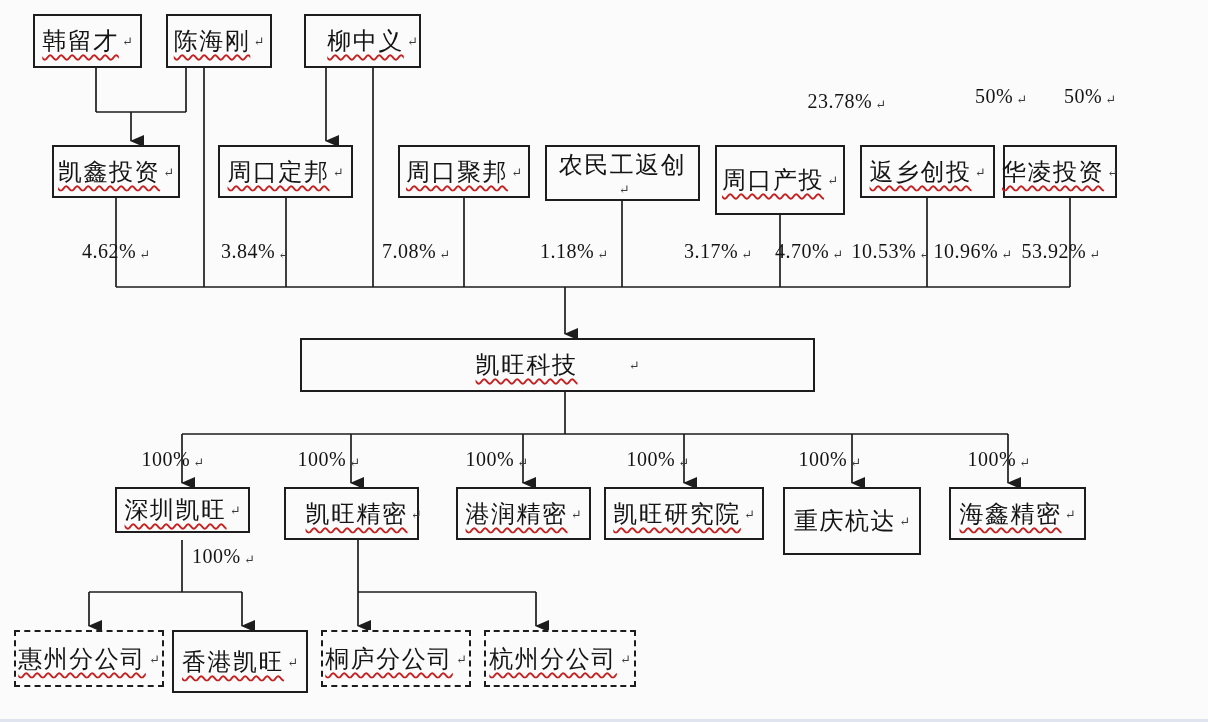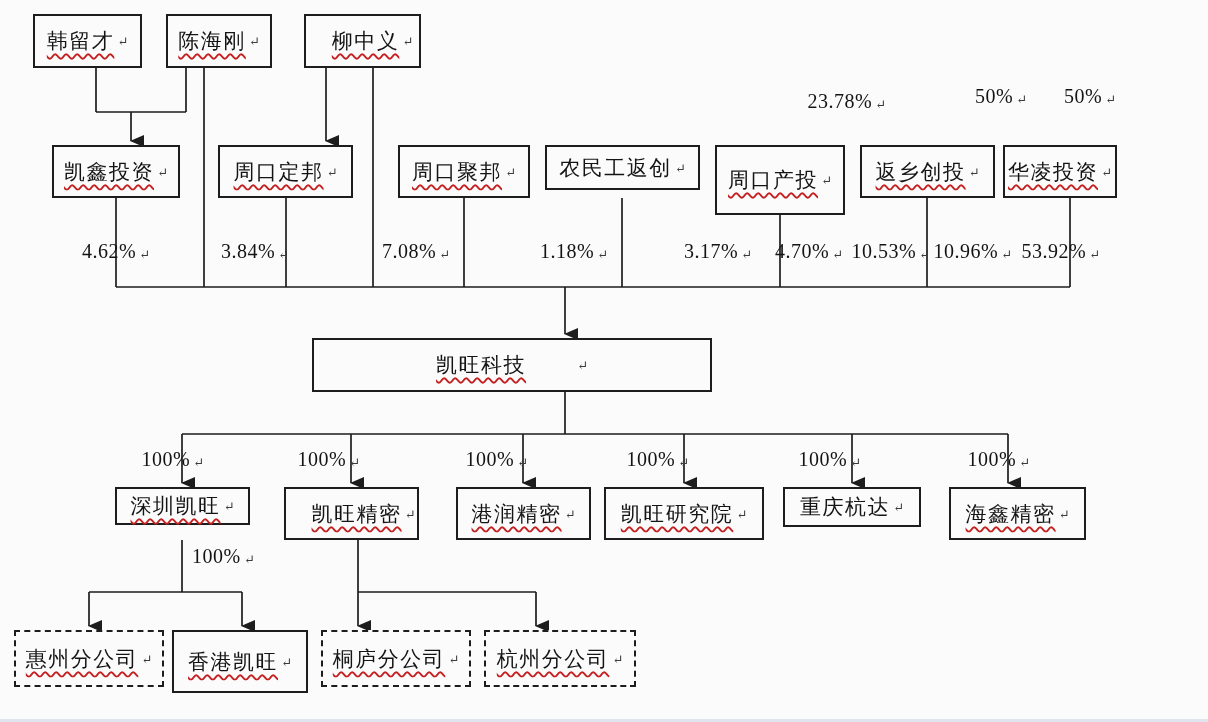--- a/index.html
+++ b/index.html
@@ -9,21 +9,21 @@
     background:#fcfbfb;border-bottom:3px solid #dfe4ef;box-sizing:border-box;
   }
   #wires{position:absolute;left:0;top:0;width:1208px;height:722px;}
   .node{
     position:absolute;box-sizing:border-box;border:2px solid #1d1d1d;
     display:flex;align-items:center;justify-content:center;
     background:#fcfbfb;white-space:nowrap;
   }
   .node.dashed{border:2px dashed #1d1d1d;justify-content:center;}
   .lbl{
-    font-size:21px;color:#141414;letter-spacing:1.5px;
+    font-size:24px;color:#141414;letter-spacing:1.5px;
   }
   .lbl.u{
     text-decoration-line:underline;text-decoration-style:wavy;
     text-decoration-color:#c42020;text-decoration-thickness:1.5px;
     text-underline-offset:5px;
   }
   .ret{
     font-size:13px;color:#3a3a3a;margin-left:3px;position:relative;top:1px;
     letter-spacing:0;text-decoration:none;display:inline-block;
   }
@@ -95,57 +95,57 @@
         <span class="ret">↵</span>
       </div>
       <div class="node" style="left: 218px; top: 145px; width: 135px; height: 53px;">
         <span class="lbl u">周口定邦</span>
         <span class="ret">↵</span>
       </div>
       <div class="node" style="left: 398px; top: 145px; width: 132px; height: 53px;">
         <span class="lbl u">周口聚邦</span>
         <span class="ret">↵</span>
       </div>
-      <div class="node" style="left: 545px; top: 145px; width: 155px; height: 45px;">
+      <div class="node" style="left: 545px; top: 145px; width: 155px; height: 56px; flex-direction: column;">
         <span class="lbl">农民工返创</span>
         <span class="ret">↵</span>
       </div>
       <div class="node" style="left: 715px; top: 145px; width: 130px; height: 70px;">
         <span class="lbl u">周口产投</span>
         <span class="ret">↵</span>
       </div>
       <div class="node" style="left: 860px; top: 145px; width: 135px; height: 53px;">
         <span class="lbl u">返乡创投</span>
         <span class="ret">↵</span>
       </div>
       <div class="node" style="left: 1003px; top: 145px; width: 114px; height: 53px;">
         <span class="lbl u">华凌投资</span>
         <span class="ret">↵</span>
       </div>
-      <div class="node" style="left: 312px; top: 338px; width: 400px; height: 54px; gap: 48px;">
+      <div class="node" style="left: 300px; top: 338px; width: 515px; height: 54px; gap: 48px;">
         <span class="lbl u">凯旺科技</span>
         <span class="ret">↵</span>
       </div>
-      <div class="node" style="left: 115px; top: 487px; width: 135px; height: 38px;">
+      <div class="node" style="left: 115px; top: 487px; width: 135px; height: 46px;">
         <span class="lbl u">深圳凯旺</span>
         <span class="ret">↵</span>
       </div>
       <div class="node" style="left: 284px; top: 487px; width: 135px; height: 53px; padding-left: 24px;">
         <span class="lbl u">凯旺精密</span>
         <span class="ret">↵</span>
       </div>
       <div class="node" style="left: 456px; top: 487px; width: 135px; height: 53px;">
         <span class="lbl u">港润精密</span>
         <span class="ret">↵</span>
       </div>
       <div class="node" style="left: 604px; top: 487px; width: 160px; height: 53px;">
         <span class="lbl u">凯旺研究院</span>
         <span class="ret">↵</span>
       </div>
-      <div class="node" style="left: 783px; top: 487px; width: 138px; height: 40px;">
+      <div class="node" style="left: 783px; top: 487px; width: 138px; height: 68px;">
         <span class="lbl">重庆杭达</span>
         <span class="ret">↵</span>
       </div>
       <div class="node" style="left: 940px; top: 487px; width: 137px; height: 53px; margin-left: 9px;">
         <span class="lbl u">海鑫精密</span>
         <span class="ret">↵</span>
       </div>
       <div class="node dashed" style="left: 14px; top: 630px; width: 150px; height: 57px;">
         <span class="lbl u">惠州分公司</span>
         <span class="ret">↵</span>

